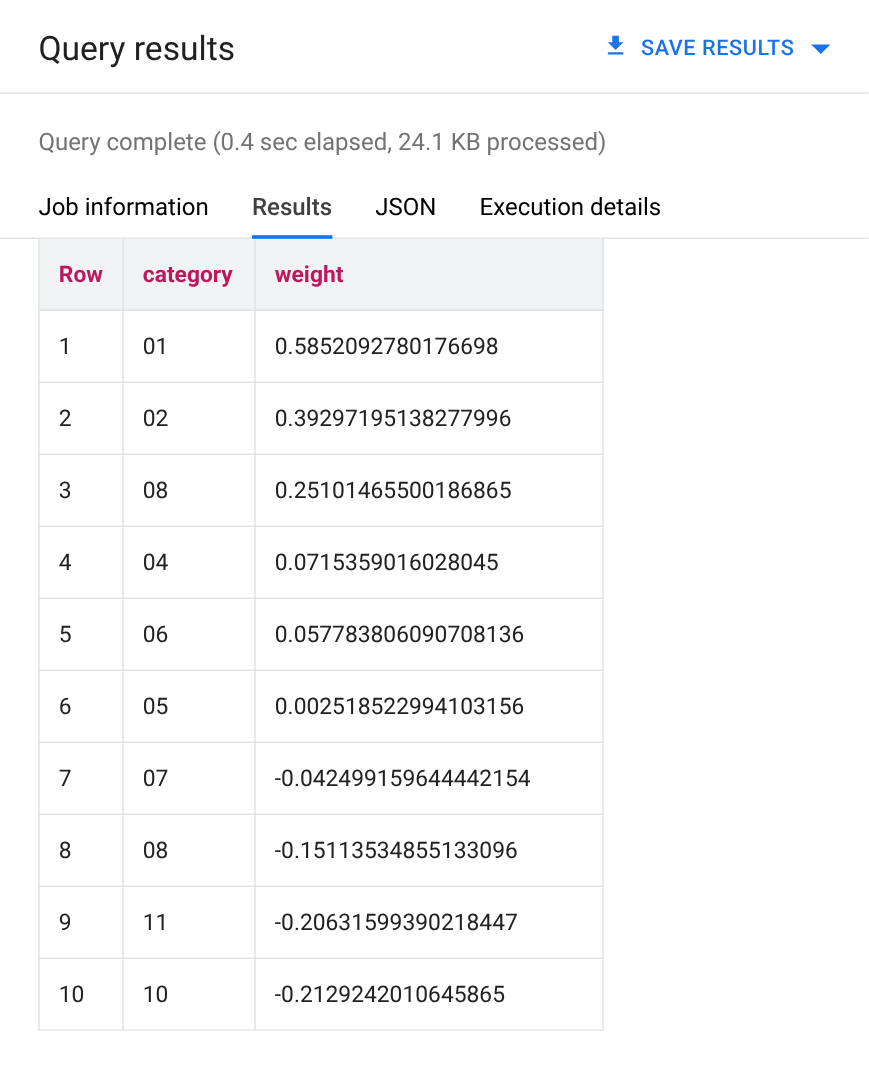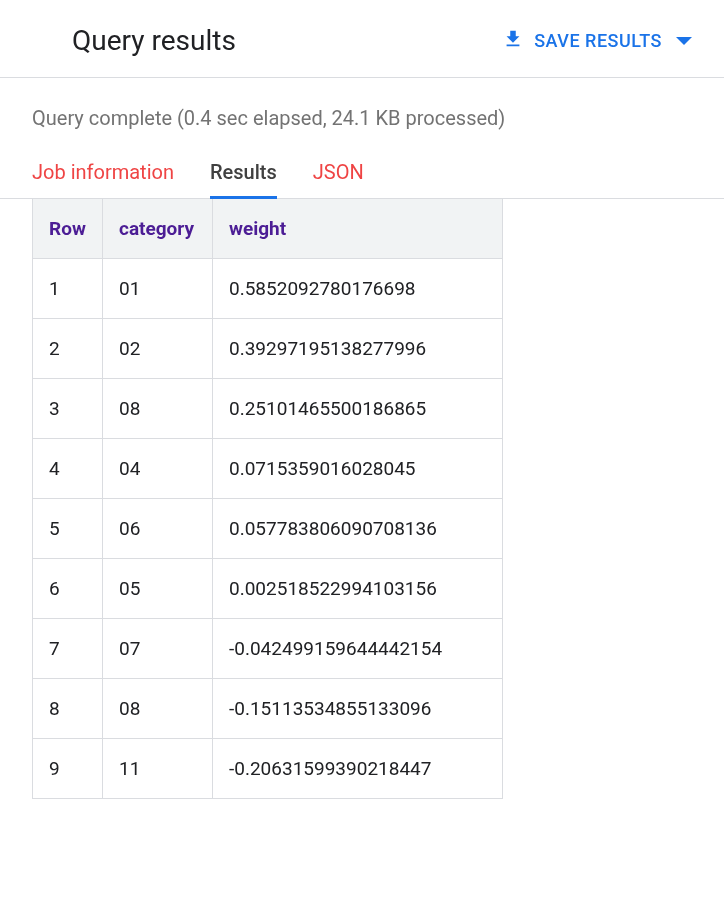--- a/index.html
+++ b/index.html
@@ -20,21 +20,20 @@
       align-items: center;
       justify-content: space-between;
       padding: 24px 32px 20px 32px;
       border-bottom: 1px solid #dadce0;
     }
     
     .title {
       font-size: 28px;
       font-weight: 400;
       color: #202124;
-      margin-left: 40px;
     }
     
     .save-results {
       display: flex;
       align-items: center;
       gap: 10px;
       color: #1a73e8;
       font-size: 18px;
       font-weight: 500;
       letter-spacing: 0.5px;
@@ -54,21 +53,21 @@
     
     .tabs {
       display: flex;
       gap: 36px;
       padding: 0 32px;
       border-bottom: 1px solid #dadce0;
     }
     
     .tab {
       font-size: 20px;
-      color: #ef4444;
+      color: #000000;
       padding: 12px 0;
       cursor: pointer;
       border-bottom: 3px solid transparent;
       margin-bottom: -1px;
     }
     
     .tab.active {
       color: #404040;
       font-weight: 500;
       border-bottom-color: #1a73e8;
@@ -83,21 +82,21 @@
       font-size: 19px;
     }
     
     thead th {
       background: #f1f3f4;
       text-align: left;
       font-weight: 700;
       padding: 18px 16px;
       border: 1px solid #dadce0;
       border-top: none;
-      color: #4c1d95;
+      color: #be185d;
     }
     
     tbody td {
       padding: 18px 16px;
       border: 1px solid #dadce0;
       color: #202124;
     }
     
     tbody td.numeric {
       font-variant-numeric: tabular-nums;
@@ -131,20 +130,21 @@
     <span class="chevron-down"></span>
   </div>
 </div>
 
 <div class="status">Query complete (0.4 sec elapsed, 24.1 KB processed)</div>
 
 <div class="tabs">
   <div class="tab">Job information</div>
   <div class="tab active">Results</div>
   <div class="tab">JSON</div>
+  <div class="tab">Execution details</div>
 </div>
 
 <div class="table-container">
   <table>
     <thead>
       <tr>
         <th>Row</th>
         <th>category</th>
         <th>weight</th>
       </tr>
@@ -188,15 +188,20 @@
         <tr>
           <td>8</td>
           <td>08</td>
           <td class="numeric">-0.15113534855133096</td>
         </tr>
         <tr>
           <td>9</td>
           <td>11</td>
           <td class="numeric">-0.20631599390218447</td>
         </tr>
+        <tr>
+          <td>10</td>
+          <td>10</td>
+          <td class="numeric">-0.2129242010645865</td>
+        </tr>
       </tbody>
   </table>
 </div>
 
 </body></html>

